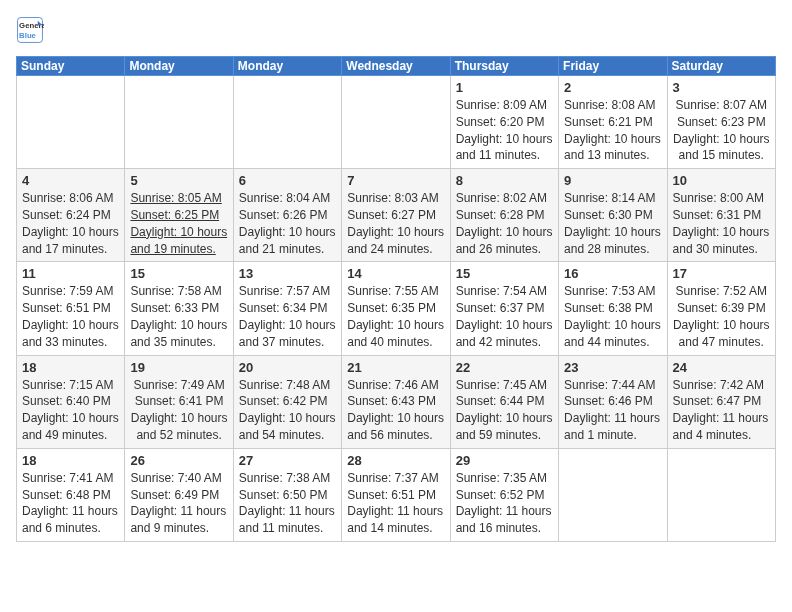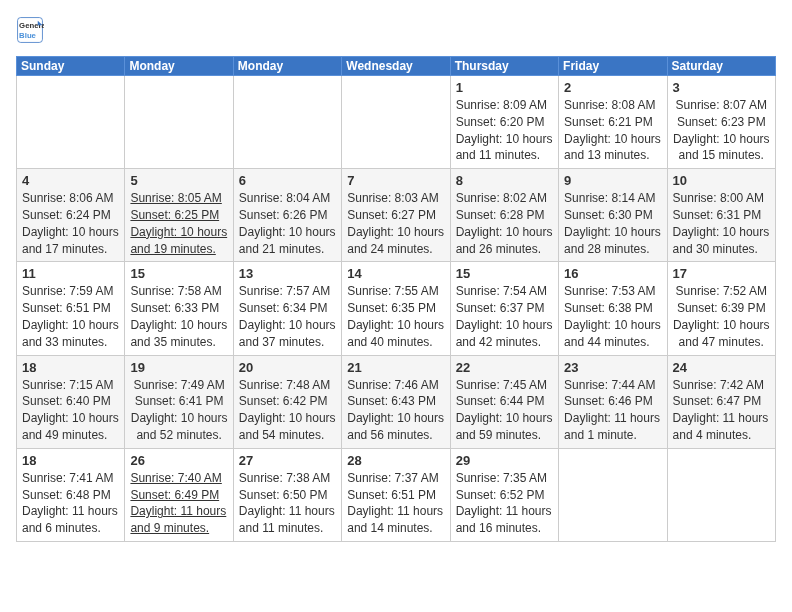--- a/index.html
+++ b/index.html
@@ -298,21 +298,21 @@
       <tr>
         <td>
           <span class="day-num">18</span>
           <div class="day-info" style="white-space: pre-line;">Sunrise: 7:41 AM
 Sunset: 6:48 PM
 Daylight: 11 hours
 and 6 minutes.</div>
         </td>
         <td>
           <span class="day-num">26</span>
-          <div class="day-info" style="white-space: pre-line; text-decoration: underline;">Sunrise: 7:40 AM
+          <div class="day-info" style="white-space: pre-line;">Sunrise: 7:40 AM
 Sunset: 6:49 PM
 Daylight: 11 hours
 and 9 minutes.</div>
         </td>
         <td>
           <span class="day-num">27</span>
           <div class="day-info" style="white-space: pre-line;">Sunrise: 7:38 AM
 Sunset: 6:50 PM
 Daylight: 11 hours
 and 11 minutes.</div>

